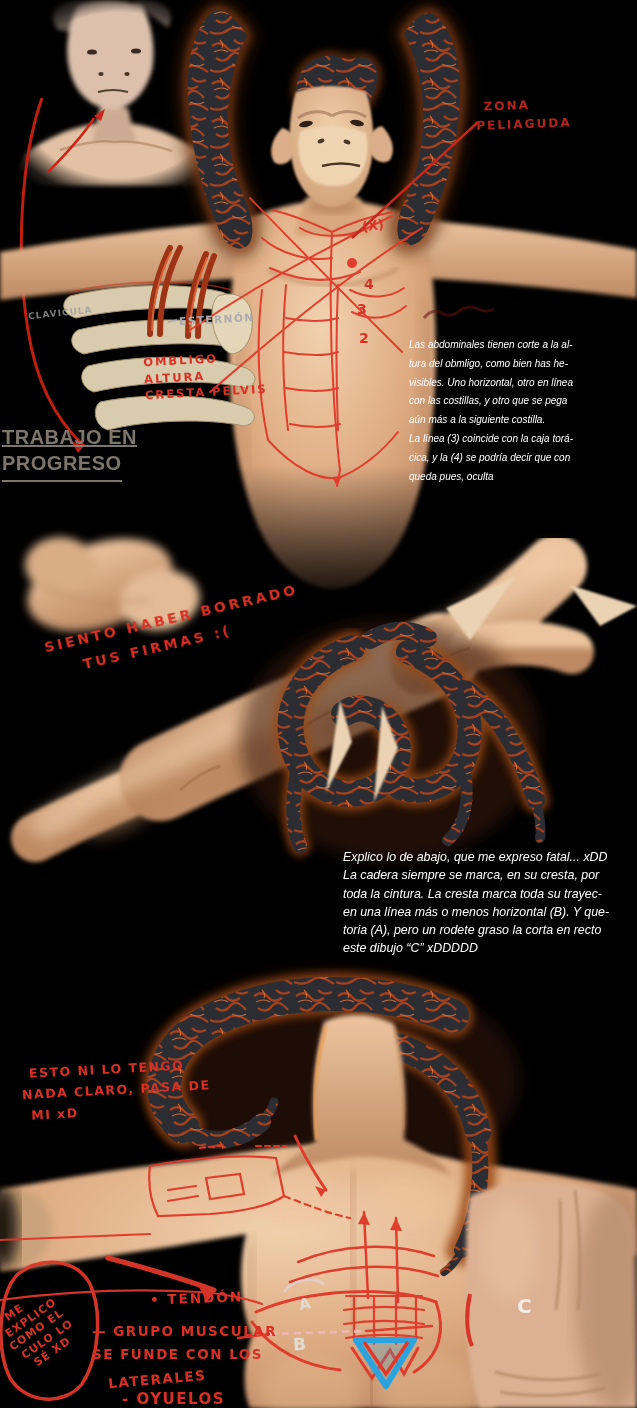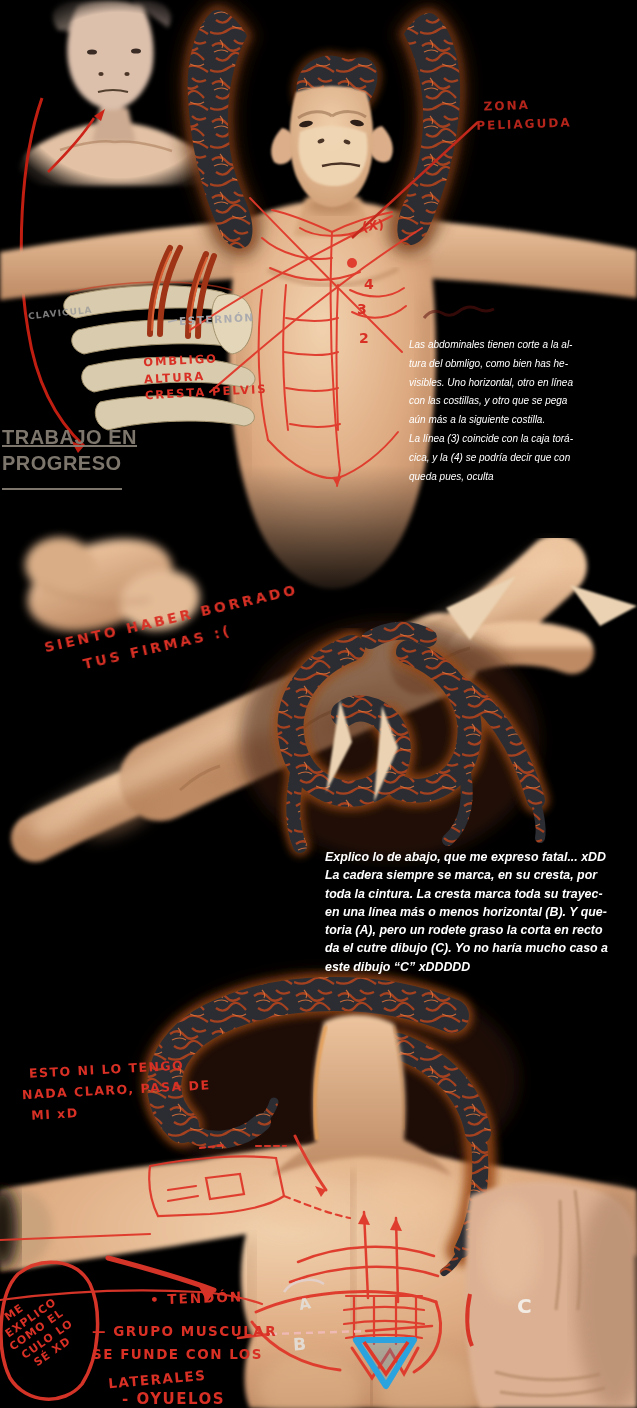--- a/index.html
+++ b/index.html
@@ -3,21 +3,21 @@
 <meta charset="utf-8">
 <style>
   html,body{margin:0;padding:0;background:#000;}
   #stage{position:relative;width:637px;height:1408px;background:var(--background,#000);overflow:hidden;
          font-family:"Liberation Sans",sans-serif;}
   #stage svg{position:absolute;left:0;top:0;}
   .abs{position:absolute;}
   .para{color:var(--text_white,#fff);font-style:italic;white-space:nowrap;}
   .para .ln{display:block;}
   #para1{left:409px;top:336px;font-size:10px;line-height:18.8px;}
-  #para2{left:325px;top:848px;font-size:12.4px;line-height:18.3px;font-weight:bold;}
+  #para2{left:343px;top:848px;font-size:12.4px;line-height:18.3px;}
   .hand{font-family:"DejaVu Sans",sans-serif;font-weight:700;color:var(--annotation_red,#d93025);
         white-space:nowrap;}
   .hand .ln{display:block;}
   #zona{left:484px;top:96px;font-size:12px;line-height:19px;letter-spacing:2px;transform:rotate(-2deg);color:var(--annotation_red_dark,#b3241b);}
   #zona .ln+.ln{margin-left:-8px;}
   #ombligo{left:144px;top:351px;font-size:11.5px;line-height:16.5px;letter-spacing:2px;transform:rotate(-3deg);}
   #siento{left:44px;top:610px;font-size:14px;letter-spacing:3px;transform:rotate(-13deg);}
   #siento .ln+.ln{margin-left:34px;margin-top:9px;}
   #esto{left:30px;top:1058px;font-size:12.5px;line-height:21px;letter-spacing:1.5px;transform:rotate(-3deg);}
   #esto .l2{margin-left:-8px;}
@@ -25,21 +25,21 @@
   #grupo{left:92px;top:1320px;font-size:13.5px;line-height:22.5px;letter-spacing:1.5px;}
   #grupo .l3{margin-left:16px;transform:rotate(-5deg);}
   #grupo .l4{margin-left:30px;font-size:15px;}
   #meexplico{left:4px;top:1296px;font-size:11px;line-height:13.5px;letter-spacing:1px;transform:rotate(-35deg);}
   #meexplico .l1{margin-left:14px}#meexplico .l2{margin-left:5px}#meexplico .l3{margin-left:1px}
   #meexplico .l4{margin-left:6px}#meexplico .l5{margin-left:12px}
   .bonelabel{font-family:"DejaVu Sans",sans-serif;font-weight:700;color:var(--label_gray,#9a9a9a);white-space:nowrap;}
   #clavicula{left:28px;top:308px;font-size:9px;letter-spacing:1px;transform:rotate(-6deg);opacity:.8;}
   #esternon{left:179px;top:313px;font-size:10.5px;letter-spacing:1.5px;transform:rotate(-3deg);color:#ababaf;}
   #watermark{left:2px;top:424px;color:var(--watermark_gray,#8b8378);font-weight:700;font-size:20px;line-height:26px;letter-spacing:.5px;opacity:.9;text-decoration:underline;}
-  #watermark .l2{display:inline-block;border-bottom:2px solid currentColor;padding-bottom:12px;}
+  #watermark .l2{display:inline-block;border-bottom:2px solid currentColor;padding-bottom:4px;}
   .mark{font-family:"DejaVu Sans",sans-serif;font-weight:700;color:var(--annotation_red,#d93025);}
   #mk-x{left:362px;top:218px;font-size:13px;transform:rotate(-8deg);}
   #mk-4{left:364px;top:276px;font-size:14px;}
   #mk-3{left:357px;top:301px;font-size:14px;}
   #mk-2{left:359px;top:330px;font-size:14px;}
   .wmark{font-family:"DejaVu Sans",sans-serif;font-weight:700;color:#e3dbd2;}
   #mk-a{left:299px;top:1295px;font-size:15px;transform:rotate(-10deg);}
   #mk-b{left:293px;top:1334px;font-size:17px;transform:rotate(-4deg);}
   #mk-c{left:517px;top:1294px;font-size:20px;color:#f2ece4;}
 </style>
@@ -359,21 +359,20 @@
   <span class="ln">cica, y la (4) se podría decir que con</span>
   <span class="ln">queda pues, oculta</span>
 </div>
 
 <div class="abs para" id="para2">
   <span class="ln">Explico lo de abajo, que me expreso fatal... xDD</span>
   <span class="ln">La cadera siempre se marca, en su cresta, por</span>
   <span class="ln">toda la cintura. La cresta marca toda su trayec-</span>
   <span class="ln">en una línea más o menos horizontal (B). Y que-</span>
   <span class="ln">toria (A), pero un rodete graso la corta en recto</span>
-  <span class="ln">da el cutre dibujo (C). Yo no haría mucho caso a</span>
   <span class="ln">este dibujo “C” xDDDDD</span>
 </div>
 
 <div class="abs hand" id="zona">
   <span class="ln">ZONA</span>
   <span class="ln">PELIAGUDA</span>
 </div>
 
 <div class="abs bonelabel" id="clavicula">CLAVICULA</div>
 <div class="abs bonelabel" id="esternon">ESTERNÓN</div>

